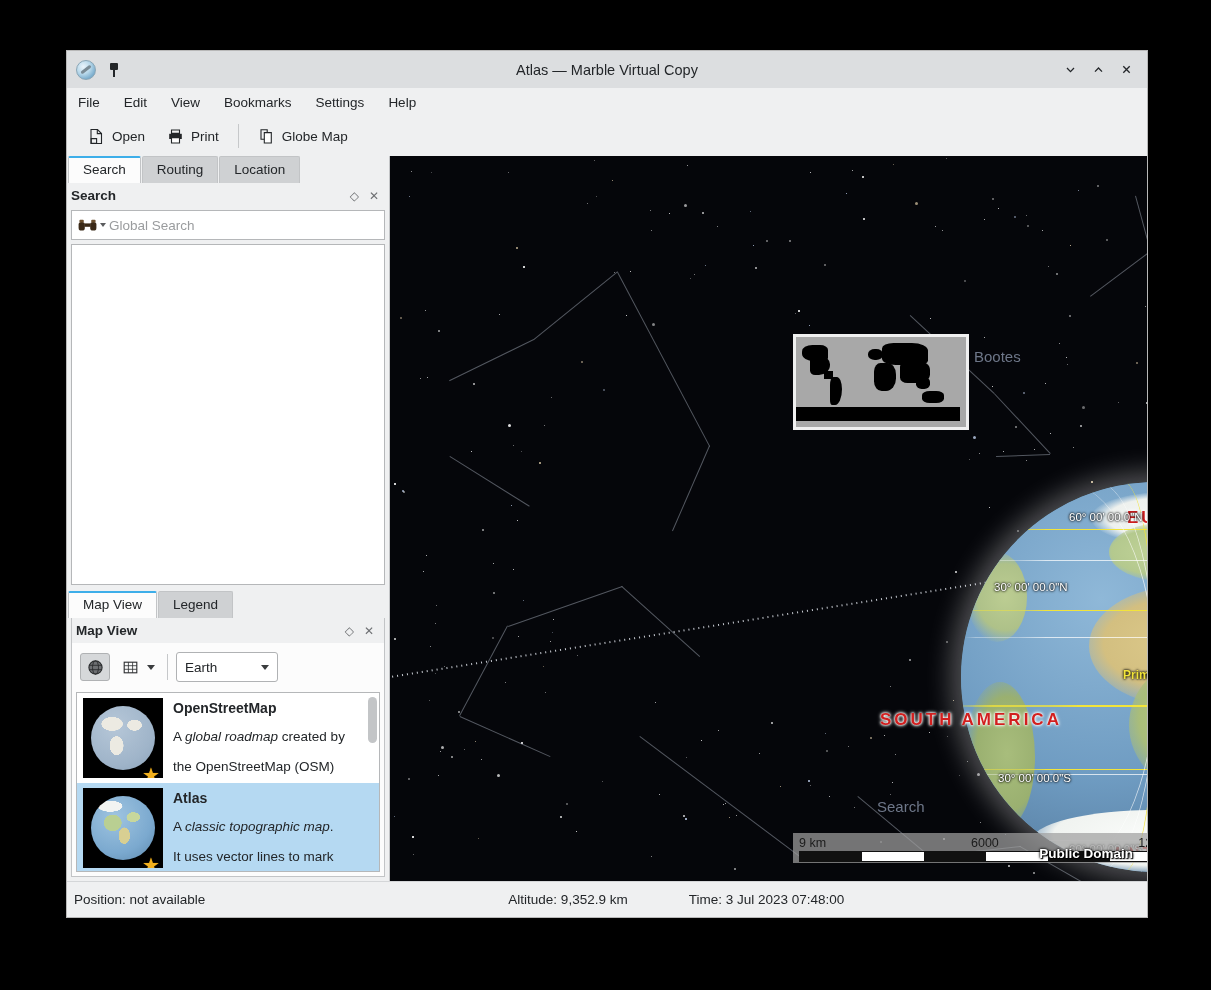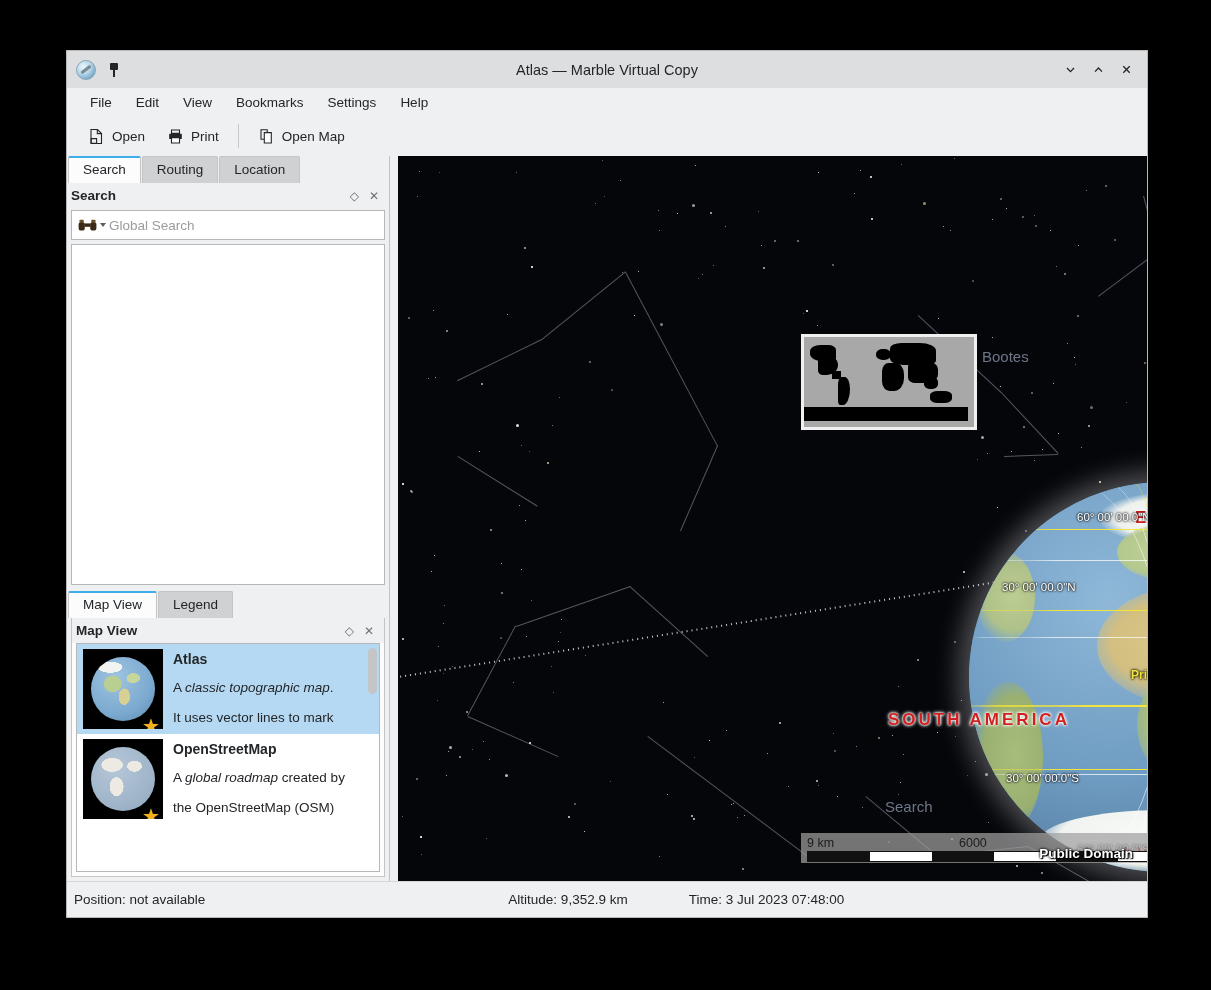--- a/index.html
+++ b/index.html
@@ -19,21 +19,21 @@
   .pin-icon{width:16px;height:16px;position:relative;}
   .pin-icon::before{content:"";position:absolute;left:4px;top:1px;width:8px;height:7px;background:#232629;border-radius:1px;}
   .pin-icon::after{content:"";position:absolute;left:7px;top:7px;width:2px;height:8px;background:#232629;}
   .tb-title{position:absolute;left:0;right:0;text-align:center;font-size:14.5px;color:#232629;pointer-events:none;}
   .tb-right{margin-left:auto;display:flex;align-items:center;gap:2px;padding-right:8px;}
   .winbtn{width:26px;height:26px;display:flex;align-items:center;justify-content:center;
           color:#232629;font-size:14px;line-height:1;cursor:default;}
   .winbtn svg{display:block;}
 
   
-  .menubar{height:28px;background:#eff0f1;display:flex;align-items:center;padding-left:12px;gap:2px;flex:none;}
+  .menubar{height:28px;background:#eff0f1;display:flex;align-items:center;padding-left:0;gap:2px;flex:none;}
   .menu-item{padding:4px 11px;font-size:13.5px;color:#232629;border-radius:2px;}
 
   
   .toolbar{height:40px;background:#eff0f1;display:flex;align-items:center;padding-left:12px;gap:4px;flex:none;}
   .tb-btn{display:flex;align-items:center;gap:7px;padding:5px 9px;font-size:13.5px;color:#232629;border-radius:3px;}
   .tb-sep{width:1px;height:24px;background:#c6c8ca;margin:0 6px;}
   .ico{width:17px;height:17px;display:block;}
 
   
   .body{flex:1;display:flex;min-height:0;}
@@ -90,21 +90,21 @@
      radial-gradient(circle at 38% 32%,#b6c7d8 0%,#9fb4c9 65%,#8ba3ba 100%);}
   .star{position:absolute;right:3px;bottom:3px;width:0;height:0;color:#f2b01e;font-size:20px;line-height:0;}
   .star::before{content:"\2605";position:absolute;right:0;bottom:0;text-shadow:0 0 1px #8a6200;}
   .tinfo{flex:1;min-width:0;padding-top:2px;}
   .tname{font-size:14px;font-weight:700;color:#232629;}
   .tdesc{font-size:13.5px;color:#232629;margin-top:11px;line-height:1.55;}
   .tdesc i{font-style:italic;}
   .lscroll{position:absolute;right:2px;top:4px;width:9px;height:46px;background:#c3c5c7;border-radius:5px;}
 
   
-  .map{flex:1;position:relative;background:#05060a;overflow:hidden;min-width:0;margin-left:8px;}
+  .map{flex:1;position:relative;background:#05060a;overflow:hidden;min-width:0;}
   .starfield{position:absolute;inset:0;}
   .starfield i{position:absolute;background:#fff;border-radius:50%;display:block;}
   .cline{position:absolute;height:1px;background:rgba(190,200,215,.42);transform-origin:0 0;}
   .cname{position:absolute;color:#6e7789;font-size:15px;white-space:nowrap;}
   .dotline{position:absolute;height:2px;transform-origin:0 0;
            background-image:radial-gradient(circle,#e9edf5 0.8px,transparent 1.1px);
            background-size:5px 2px;opacity:.85;}
 
   .overview{position:absolute;left:403px;top:178px;width:170px;height:90px;background:#f0f0f0;padding:3px;}
   .ov-inner{width:100%;height:100%;background:#a8a8a8;position:relative;overflow:hidden;}
@@ -202,21 +202,21 @@
         <path d="M4.5 9.6h8v5.4h-8z" fill="#fff" stroke="#232629" stroke-width="1.1"></path>
       </svg>
       <span>Print</span>
     </div>
     <div class="tb-sep"></div>
     <div class="tb-btn">
       <svg class="ico" viewBox="0 0 17 17">
         <path d="M3 1.8h6.2v9.4H3z" fill="none" stroke="#232629" stroke-width="1.1"></path>
         <path d="M6.3 4.6h7V15h-7z" fill="#fff" stroke="#232629" stroke-width="1.1"></path>
       </svg>
-      <span>Open Map</span>
+      <span>Globe Map</span>
     </div>
   </div>
 
   <div class="body">
 
     <div class="sidebar">
 
       <div class="tabstrip">
         <div class="tab active">Search</div>
         <div class="tab">Routing</div>
@@ -252,45 +252,67 @@
 
       <div class="mvbody">
         <div class="dockhdr">
           <div class="t">Map View</div>
           <div class="acts">
             <span>◇</span>
             <span>✕</span>
           </div>
         </div>
 
+        <div class="mv-ctl">
+          <div class="sqbtn">
+            <svg width="17" height="17" viewBox="0 0 17 17">
+              <circle cx="8.5" cy="8.5" r="6.6" fill="#6e7073"></circle>
+              <circle cx="8.5" cy="8.5" r="6.6" fill="none" stroke="#2b2d2f" stroke-width="1.1"></circle>
+              <ellipse cx="8.5" cy="8.5" rx="3" ry="6.6" fill="none" stroke="#2b2d2f" stroke-width=".9"></ellipse>
+              <path d="M2 6.3h13M2 10.7h13" stroke="#2b2d2f" stroke-width=".9" fill="none"></path>
+            </svg>
+          </div>
+          <div class="flatbtn">
+            <svg width="17" height="17" viewBox="0 0 17 17">
+              <rect x="2.2" y="3.2" width="12.6" height="10.6" fill="none" stroke="#2b2d2f" stroke-width="1.1"></rect>
+              <path d="M6.4 3.2v10.6M10.6 3.2v10.6M2.2 6.7h12.6M2.2 10.3h12.6" stroke="#2b2d2f" stroke-width=".8"></path>
+            </svg>
+            <div class="caret"></div>
+          </div>
+          <div class="vsep"></div>
+          <div class="combo">
+            <span>Earth</span>
+            <span class="caret" style="margin-left:auto"></span>
+          </div>
+        </div>
 
         <div class="themelist">
+          <div class="theme">
+            <div class="thumb">
+              <div class="globe-thumb g-osm"></div>
+              <div class="star"></div>
+            </div>
+            <div class="tinfo">
+              <div class="tname">OpenStreetMap</div>
+              <div class="tdesc">
+                <span>A </span><i>global roadmap</i><span> created by</span>
+                <div style="margin-top:9px">the OpenStreetMap (OSM)</div>
+              </div>
+            </div>
+          </div>
           <div class="theme sel">
             <div class="thumb">
               <div class="globe-thumb g-atlas"></div>
               <div class="star"></div>
             </div>
             <div class="tinfo">
               <div class="tname">Atlas</div>
               <div class="tdesc">
                 <span>A </span><i>classic topographic map</i><span>.</span>
                 <div style="margin-top:9px">It uses vector lines to mark</div>
-              </div>
-            </div>
-          </div>
-          <div class="theme">
-            <div class="thumb">
-              <div class="globe-thumb g-osm"></div>
-              <div class="star"></div>
-            </div>
-            <div class="tinfo">
-              <div class="tname">OpenStreetMap</div>
-              <div class="tdesc">
-                <span>A </span><i>global roadmap</i><span> created by</span>
-                <div style="margin-top:9px">the OpenStreetMap (OSM)</div>
               </div>
             </div>
           </div>
           <div class="lscroll"></div>
         </div>
       </div>
     </div>
 
     <div class="map">
 
@@ -617,21 +639,21 @@
       <div class="glabel ylbl" style="left:733px;top:512px">Prime Meridian</div>
 
       <div class="glabel gridlbl" style="left:679px;top:355px">60° 00' 00.0"N</div>
       <div class="glabel gridlbl" style="left:604px;top:425px">30° 00' 00.0"N</div>
       <div class="glabel gridlbl" style="left:608px;top:616px">30° 00' 00.0"S</div>
       <div class="glabel gridlbl" style="left:679px;top:687px">60° 00' 00.0"S</div>
 
       <div class="scalebar">
         <div class="sb-labels">
           <span style="left:0">9 km</span>
-          <span style="left:152px">6000</span>
+          <span style="left:172px">6000</span>
           <span style="right:0">12000</span>
         </div>
         <div class="sb-bar">
           <i></i>
             <i></i>
             <i></i>
             <i></i>
             <i></i>
             <i></i>
         </div>

